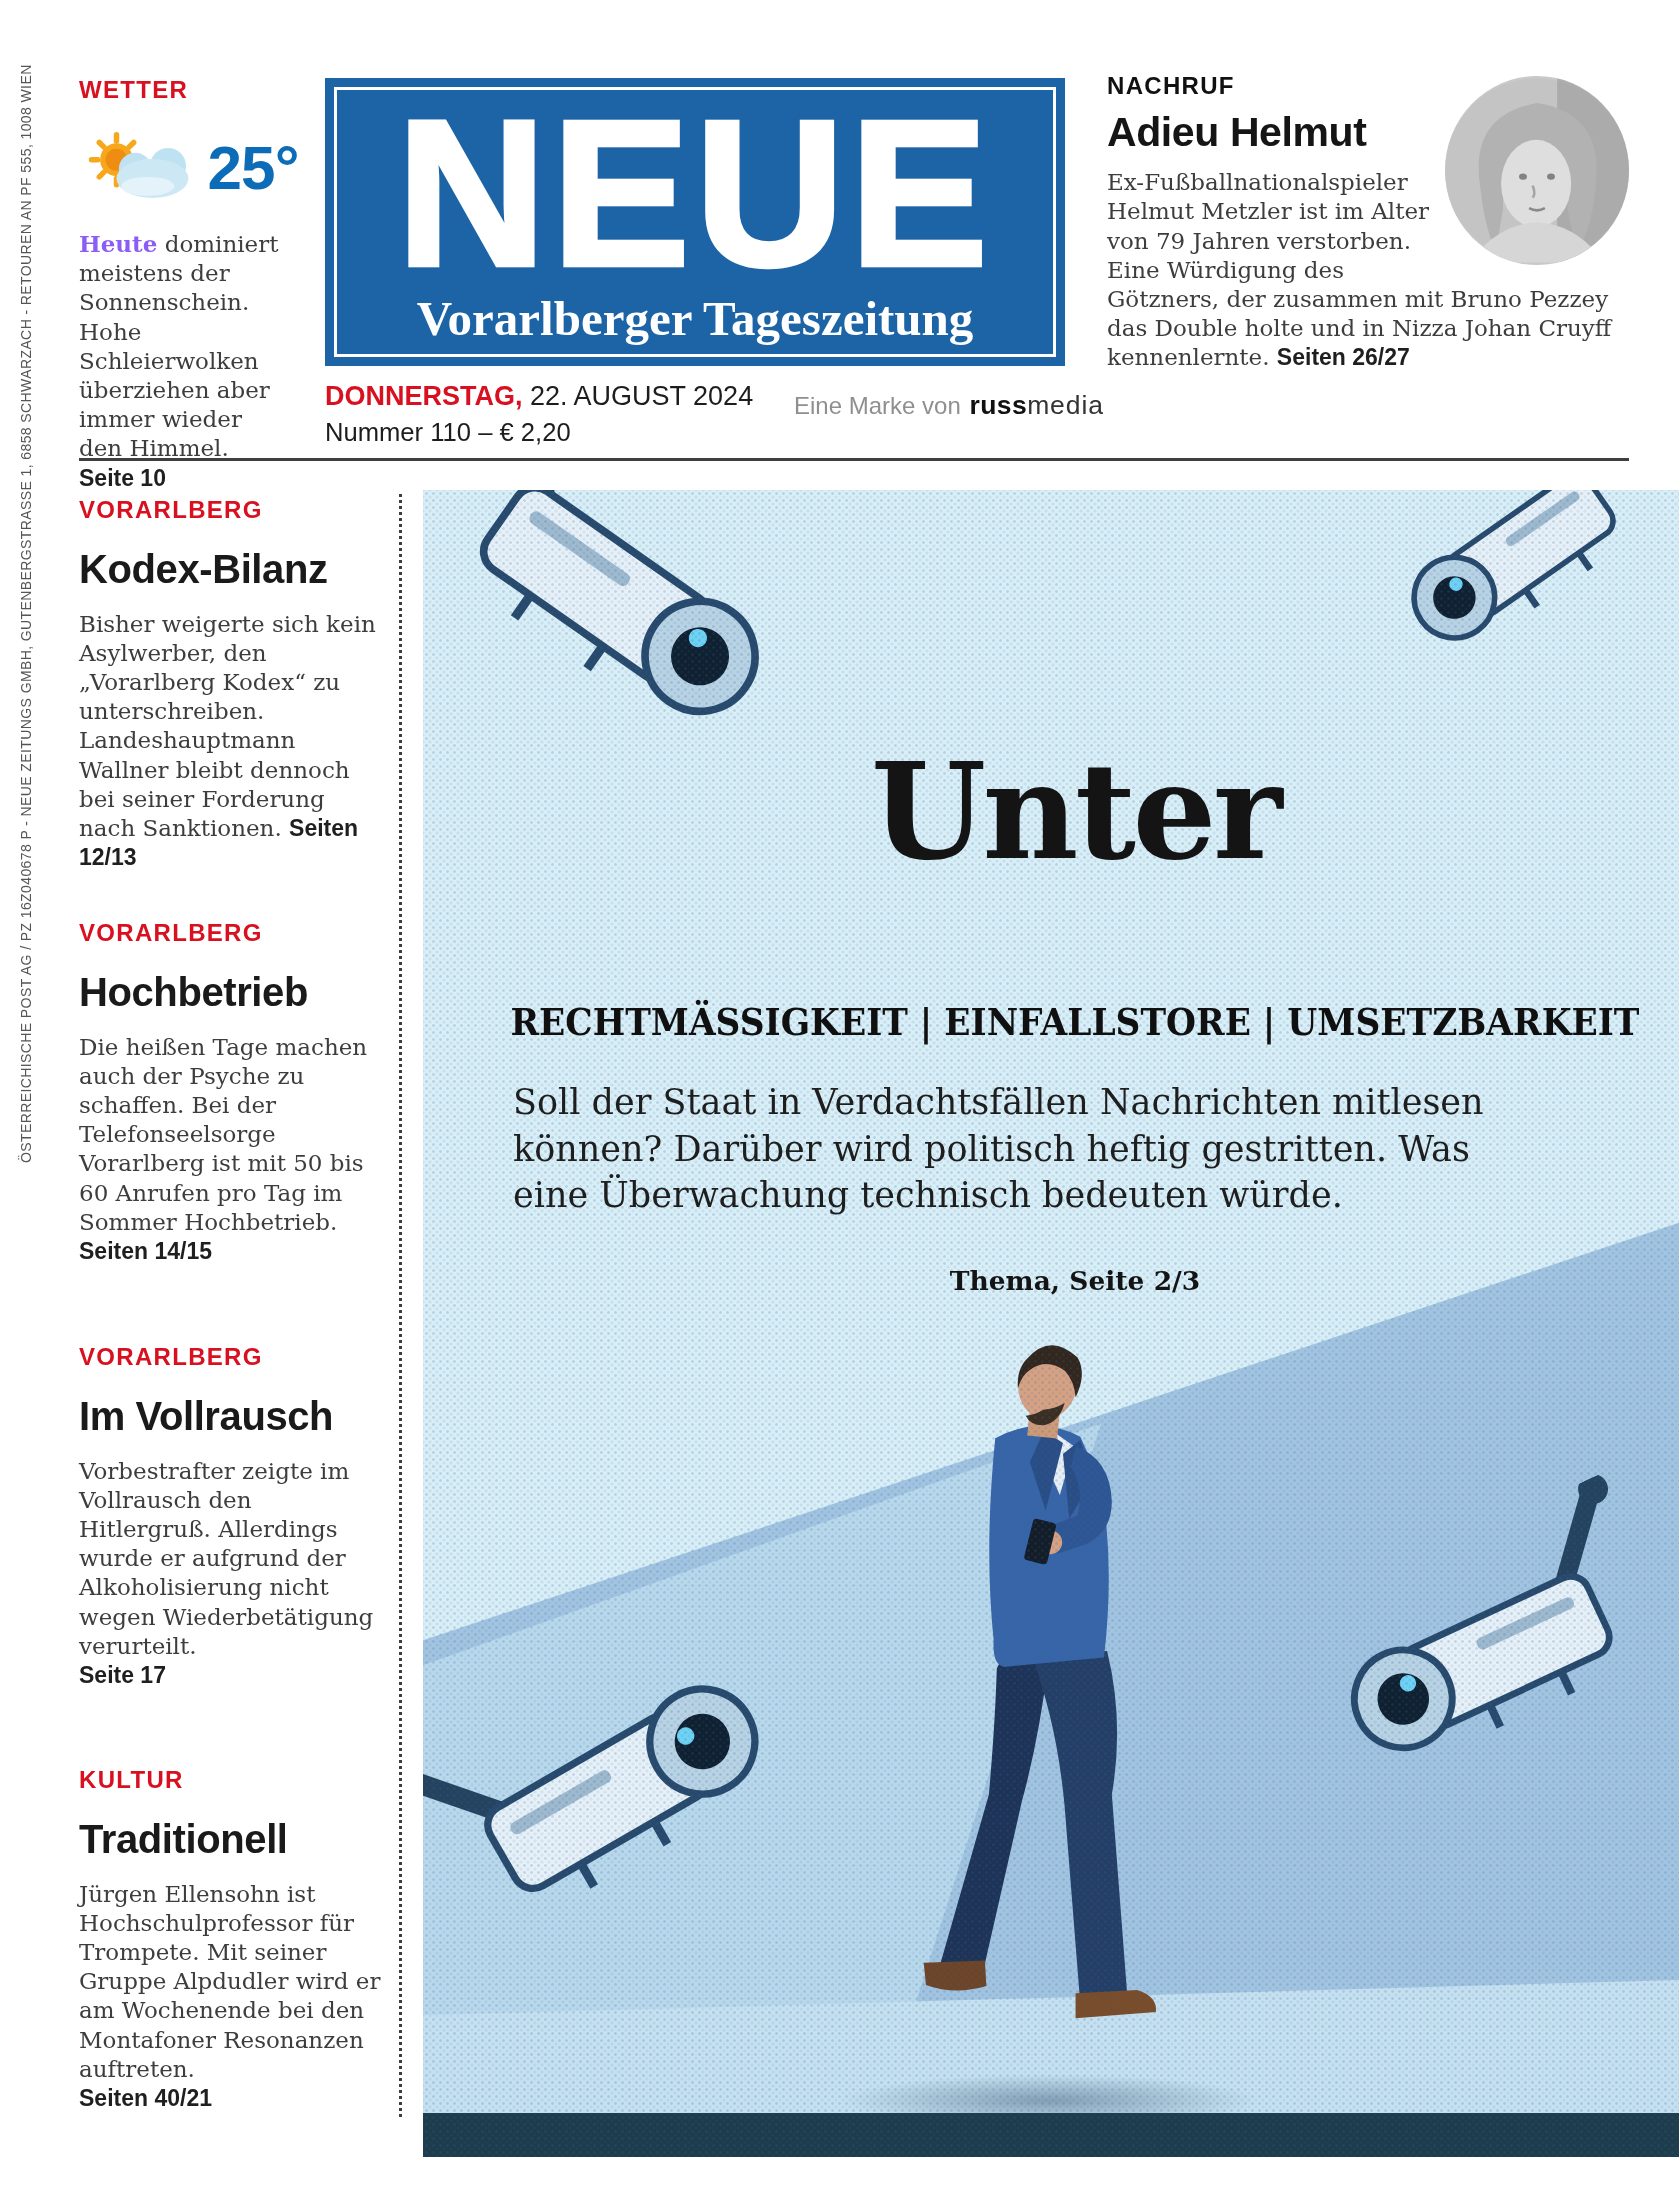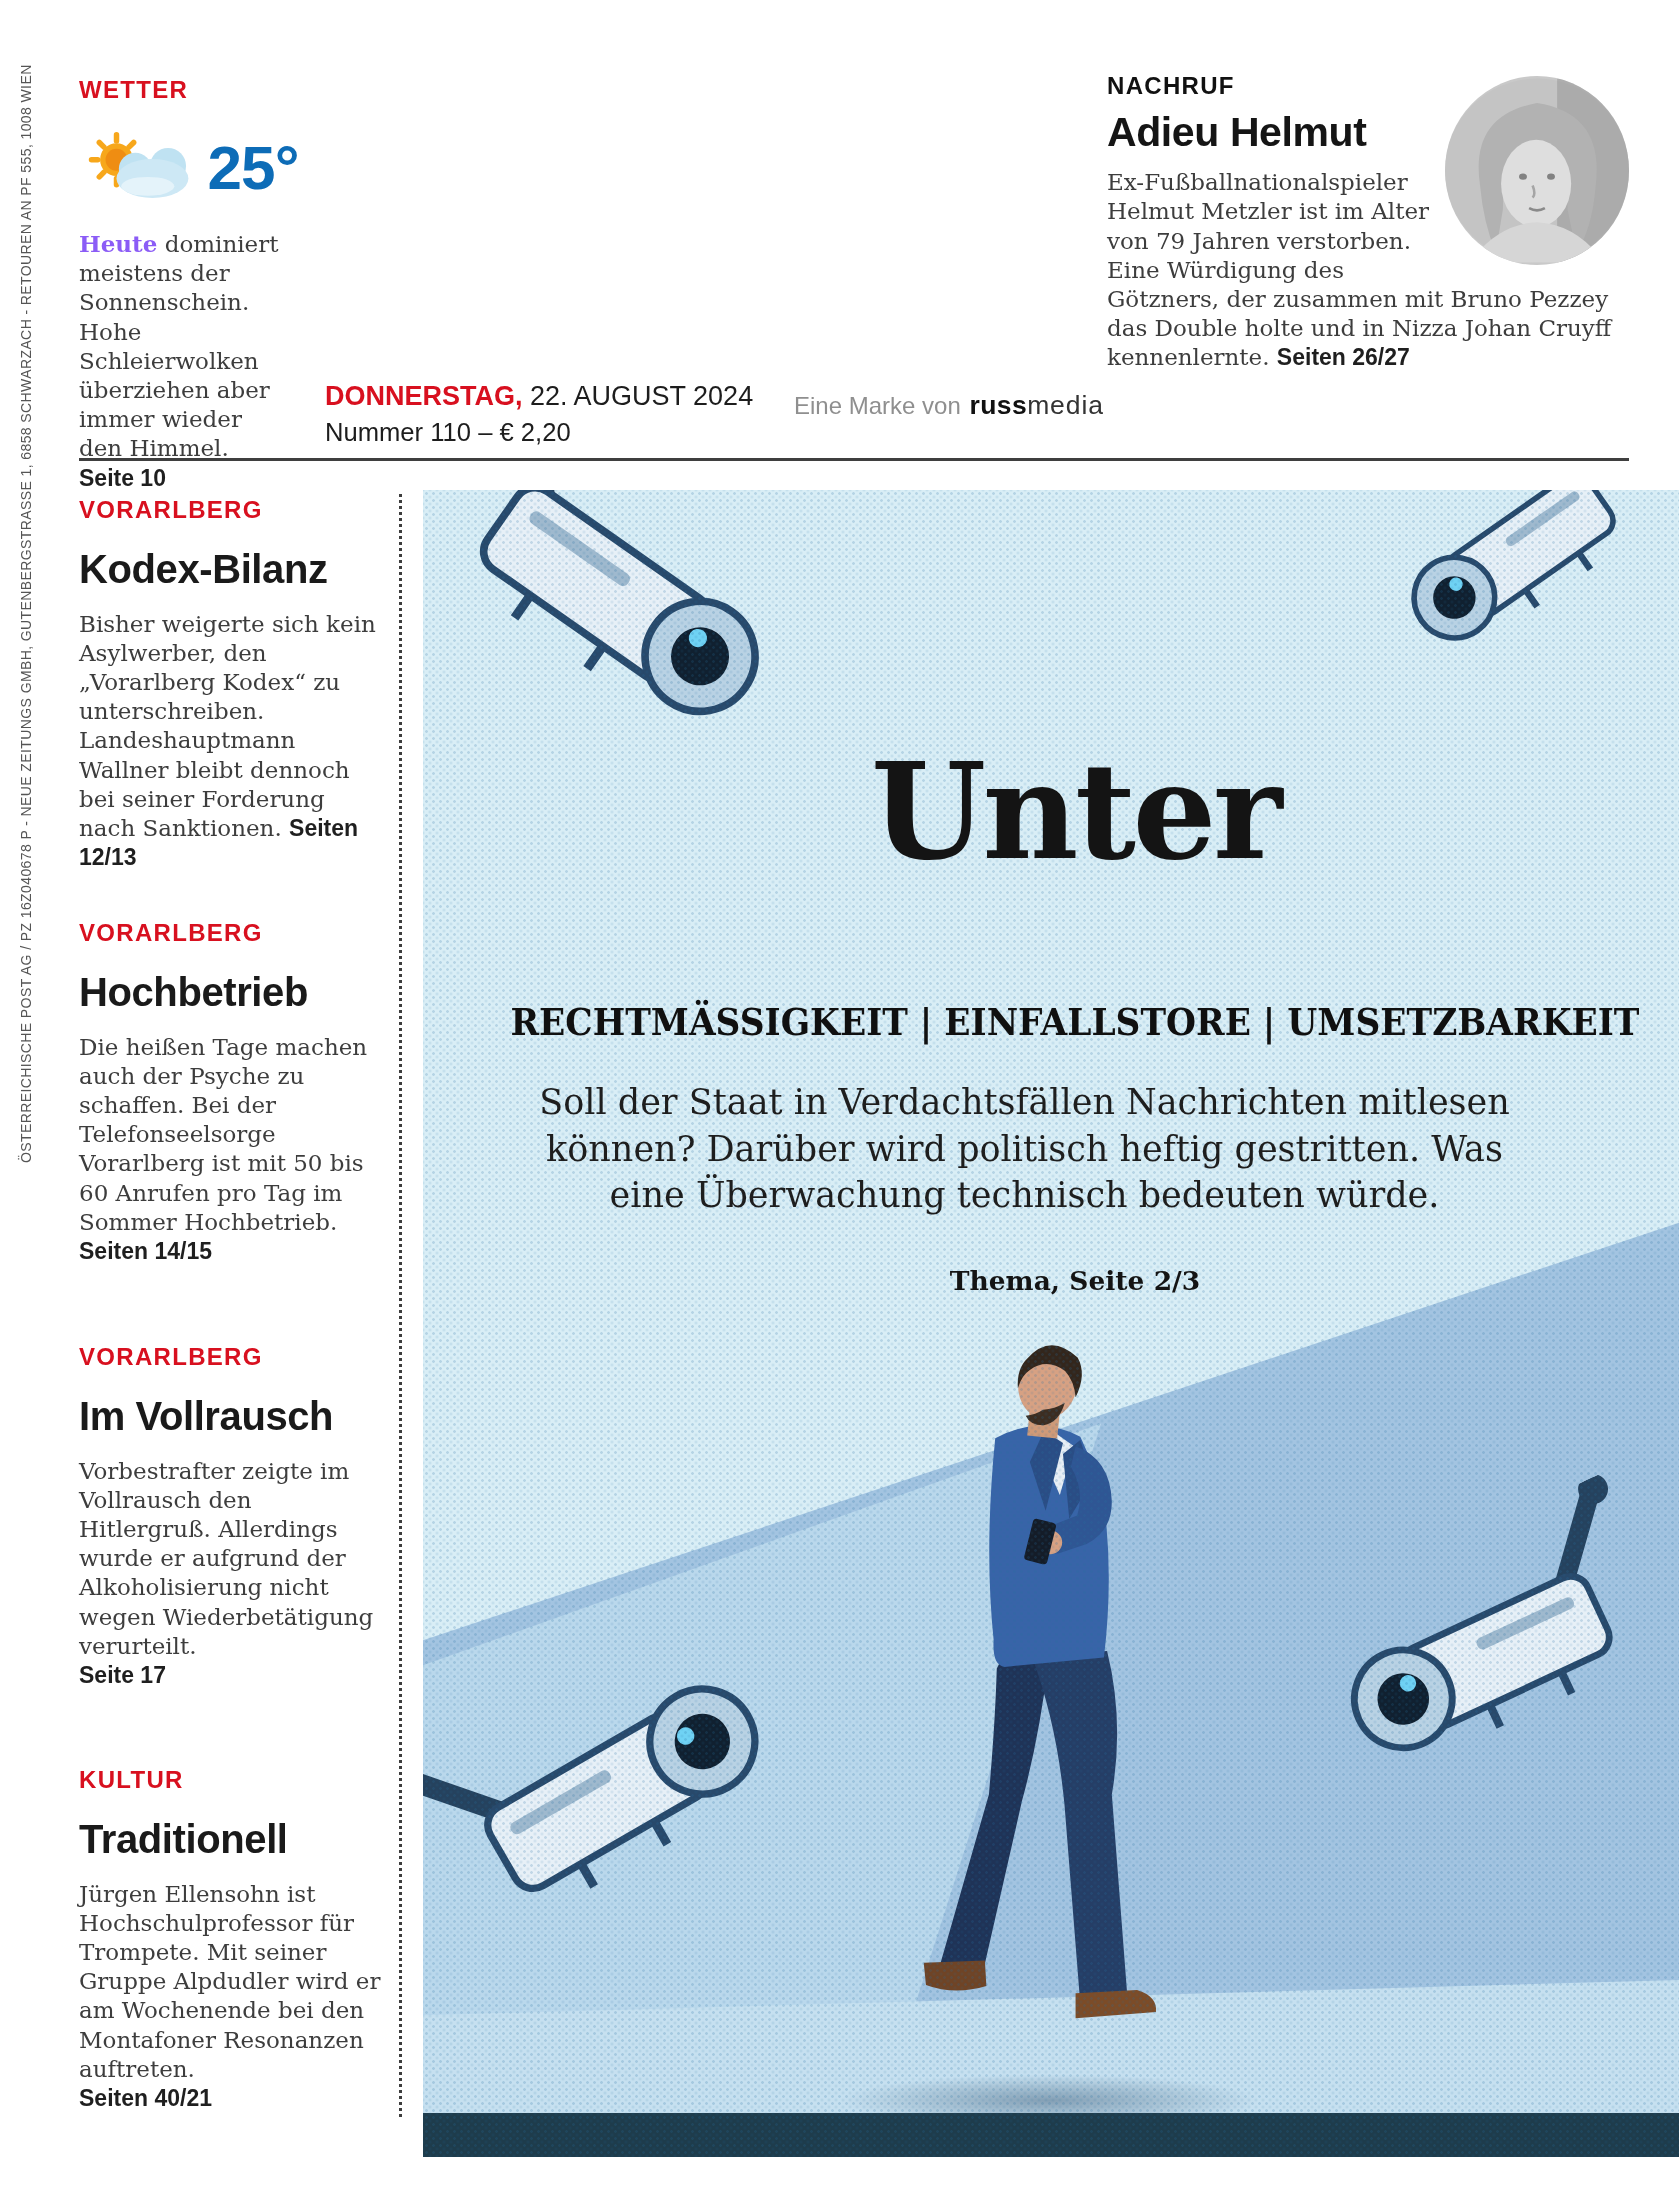--- a/index.html
+++ b/index.html
@@ -63,21 +63,21 @@
   .mirror{transform:scaleX(-1);}
   .man{position:absolute;left:454px;top:838px;width:331px;z-index:2;}
   .shadow{position:absolute;left:415px;top:1584px;width:423px;height:53px;z-index:2;
      background:radial-gradient(ellipse at center,rgba(25,55,85,.38),rgba(25,55,85,0) 70%);}
   .f-head{position:absolute;top:157px;left:0;right:0;text-align:center;z-index:4;
      font-family:"DejaVu Serif",serif;font-weight:bold;font-size:132px;line-height:1.17;
      letter-spacing:-3.5px;color:#141414;}
   .f-sub{position:absolute;top:510px;left:0;right:0;text-align:center;z-index:4;
      font-family:"DejaVu Serif",serif;font-weight:bold;font-size:37px;color:#101010;}
   .f-sub span{display:inline-block;transform:scaleX(.93);white-space:nowrap;}
-  .f-stand{position:absolute;top:589px;left:90px;width:1023px;text-align:center;z-index:4;
+  .f-stand{position:absolute;top:589px;left:90px;width:1023px;text-align:left;z-index:4;
      font-family:"DejaVu Serif",serif;font-size:35px;line-height:1.33;color:#1e1e1e;}
   .f-ref{position:absolute;top:775px;left:0;right:0;text-align:center;z-index:4;
      font-family:"DejaVu Serif",serif;font-weight:bold;font-size:26.5px;color:#141414;}
   .hidden-defs{position:absolute;width:0;height:0;overflow:hidden;}
 </style>
 </head>
 <body>
 
 <svg class="hidden-defs" aria-hidden="true">
   <symbol id="cctv" viewBox="0 0 260 170">
@@ -115,20 +115,24 @@
         <circle cx="72" cy="52" r="21" fill="#bfe2f2"></circle>
         <circle cx="114" cy="48" r="23" fill="#bfe2f2"></circle>
         <ellipse cx="94" cy="64" rx="46" ry="25" fill="#cde8f5"></ellipse>
         <ellipse cx="88" cy="74" rx="34" ry="12" fill="#e4f3fa"></ellipse>
       </svg>
       <div class="temp">25°</div>
     </div>
     <p class="serif-body"><span class="b">Heute</span><span> dominiert meistens der Sonnenschein. Hohe Schleierwolken überziehen aber immer wieder den Himmel. </span><span class="ref">Seite 10</span></p>
   </section>
 
+  <div class="logo-box">
+    <div class="logo-title">NEUE</div>
+    <div class="logo-sub">Vorarlberger Tageszeitung</div>
+  </div>
   <div class="dateline"><span class="day">DONNERSTAG,</span><span> 22. AUGUST 2024</span></div>
   <div class="issue">Nummer 110 – € 2,20</div>
   <div class="brand-note"><span>Eine Marke von</span><span class="russ">russ</span><span class="media">media</span></div>
 
   <section class="obit">
     <div class="portrait">
       <svg viewBox="0 0 210 210" width="184" height="189">
         <circle cx="105" cy="105" r="105" fill="#c4c4c4"></circle>
         <rect x="128" y="0" width="82" height="210" fill="#989898" opacity=".55"></rect>
         <path d="M40 122 Q28 42 105 28 Q182 40 172 122 Q168 172 150 198 L140 150 Q140 104 120 92 Q105 84 88 94 Q66 108 66 150 L58 198 Q44 166 40 122 Z" fill="#b2b2b2"></path>

